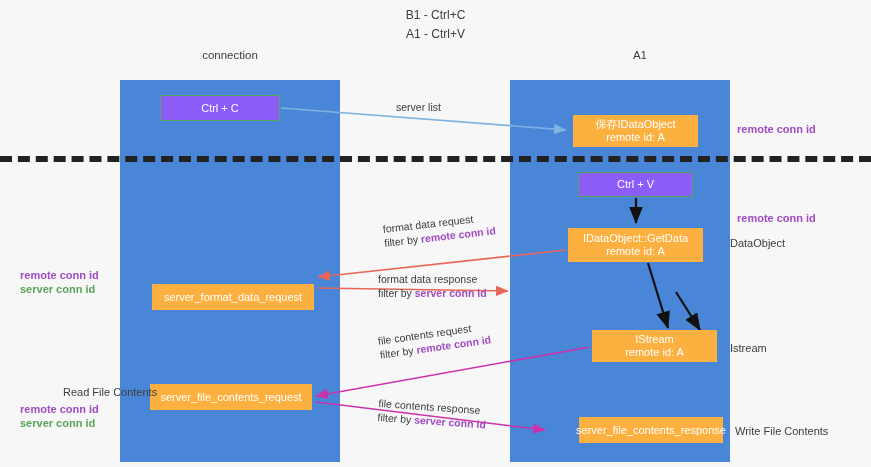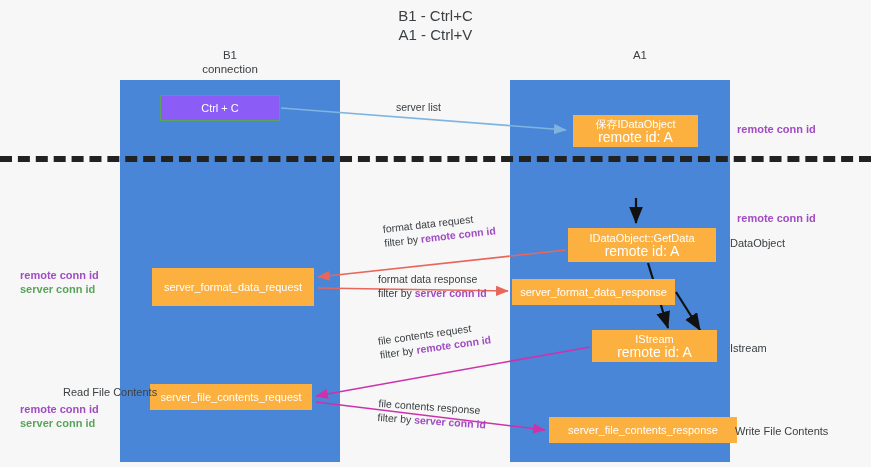--- a/index.html
+++ b/index.html
@@ -14,21 +14,21 @@
   .abs{position:absolute;}
 
   
   .lane{background:#4a86d8;}
   #lane-b1{left:120px;top:80px;width:220px;height:382px;}
   #lane-a1{left:510px;top:80px;width:220px;height:382px;}
 
   
   .diagram-title{
     left:0;top:6px;width:871px;text-align:center;
-    font-size:15px;line-height:19px;color:#3c4043;
+    font-size:12px;line-height:19px;color:#3c4043;
   }
   .lane-title{
     text-align:center;font-size:11.5px;line-height:14px;color:#3c4043;
   }
   #title-b1{left:150px;top:48px;width:160px;}
   #title-a1{left:560px;top:48px;width:160px;}
 
   
   #divider{
     left:0;top:156px;width:871px;height:0;
@@ -38,31 +38,31 @@
   
   .node{
     box-sizing:border-box;
     display:flex;flex-direction:column;
     align-items:center;justify-content:center;
     color:#ffffff;font-size:11px;line-height:13px;
     text-align:center;padding:2px 4px;
   }
   .node.green{background:#8b5cf6;border:1px solid #5aa35a;}
   .node.orange{background:#fbb040;}
-  .node .l2{font-size:14px;}
+  .node .l2{font-size:11px;}
 
   #n-ctrlc{left:160px;top:95px;width:120px;height:26px;}
   #n-save-ido{left:573px;top:115px;width:125px;height:32px;}
   #n-ctrlv{left:578px;top:172px;width:115px;height:25px;}
-  #n-getdata{left:568px;top:228px;width:148px;height:34px;}
+  #n-getdata{left:568px;top:228px;width:135px;height:34px;}
   #n-istream{left:592px;top:330px;width:125px;height:32px;}
-  #n-sfdreq{left:152px;top:268px;width:162px;height:38px;}
+  #n-sfdreq{left:152px;top:284px;width:162px;height:26px;}
   #n-sfdres{left:512px;top:279px;width:163px;height:26px;}
   #n-sfcreq{left:150px;top:384px;width:162px;height:26px;}
-  #n-sfcres{left:549px;top:417px;width:188px;height:26px;}
+  #n-sfcres{left:579px;top:417px;width:144px;height:26px;}
 
   
   .side-label{font-size:11px;line-height:14px;}
   .purple{color:#a14cc4;font-weight:bold;}
   .green-t{color:#5aa35a;font-weight:bold;}
   .plain{color:#3c4043;}
 
   #lbl-remote-1{left:737px;top:122px;}
   #lbl-remote-2{left:737px;top:211px;}
   #lbl-dataobject{left:730px;top:236px;text-align:right;}
@@ -94,21 +94,20 @@
 
   <div class="abs lane" id="lane-b1"></div>
   <div class="abs lane" id="lane-a1"></div>
 
   <div class="abs diagram-title">
     <div>B1 - Ctrl+C</div>
     <div>A1 - Ctrl+V</div>
   </div>
 
   <div class="abs lane-title" id="title-b1">
-    <div>B1</div>
     <div>connection</div>
   </div>
   <div class="abs lane-title" id="title-a1">
     <div>A1</div>
   </div>
 
   <svg id="edges" viewBox="0 0 871 467">
     <defs>
       <marker id="ah-blue" markerWidth="9" markerHeight="9" refX="7.5" refY="3.2" orient="auto">
         <path d="M0,0 L8,3.2 L0,6.4 z" fill="#7fb4e0"></path>
@@ -145,38 +144,38 @@
 
   <div class="abs node green" id="n-ctrlc">
     <span>Ctrl + C</span>
   </div>
 
   <div class="abs node orange" id="n-save-ido">
     <span>保存IDataObject</span>
     <span class="l2">remote id: A</span>
   </div>
 
+  <div class="abs node green" id="n-ctrlv">
+    <span>Ctrl + V</span>
+  </div>
 
   <div class="abs node orange" id="n-getdata">
     <span>IDataObject::GetData</span>
     <span class="l2">remote id: A</span>
   </div>
 
   <div class="abs node orange" id="n-istream">
     <span>IStream</span>
     <span class="l2">remote id: A</span>
   </div>
 
   <div class="abs node orange" id="n-sfdreq">
     <span>server_format_data_request</span>
   </div>
 
-  <div class="abs node orange" id="n-sfdres">
-    <span>server_format_data_response</span>
-  </div>
 
   <div class="abs node orange" id="n-sfcreq">
     <span>server_file_contents_request</span>
   </div>
 
   <div class="abs node orange" id="n-sfcres">
     <span>server_file_contents_response</span>
   </div>
 
   <div class="abs edge-label" id="el-format-list">

